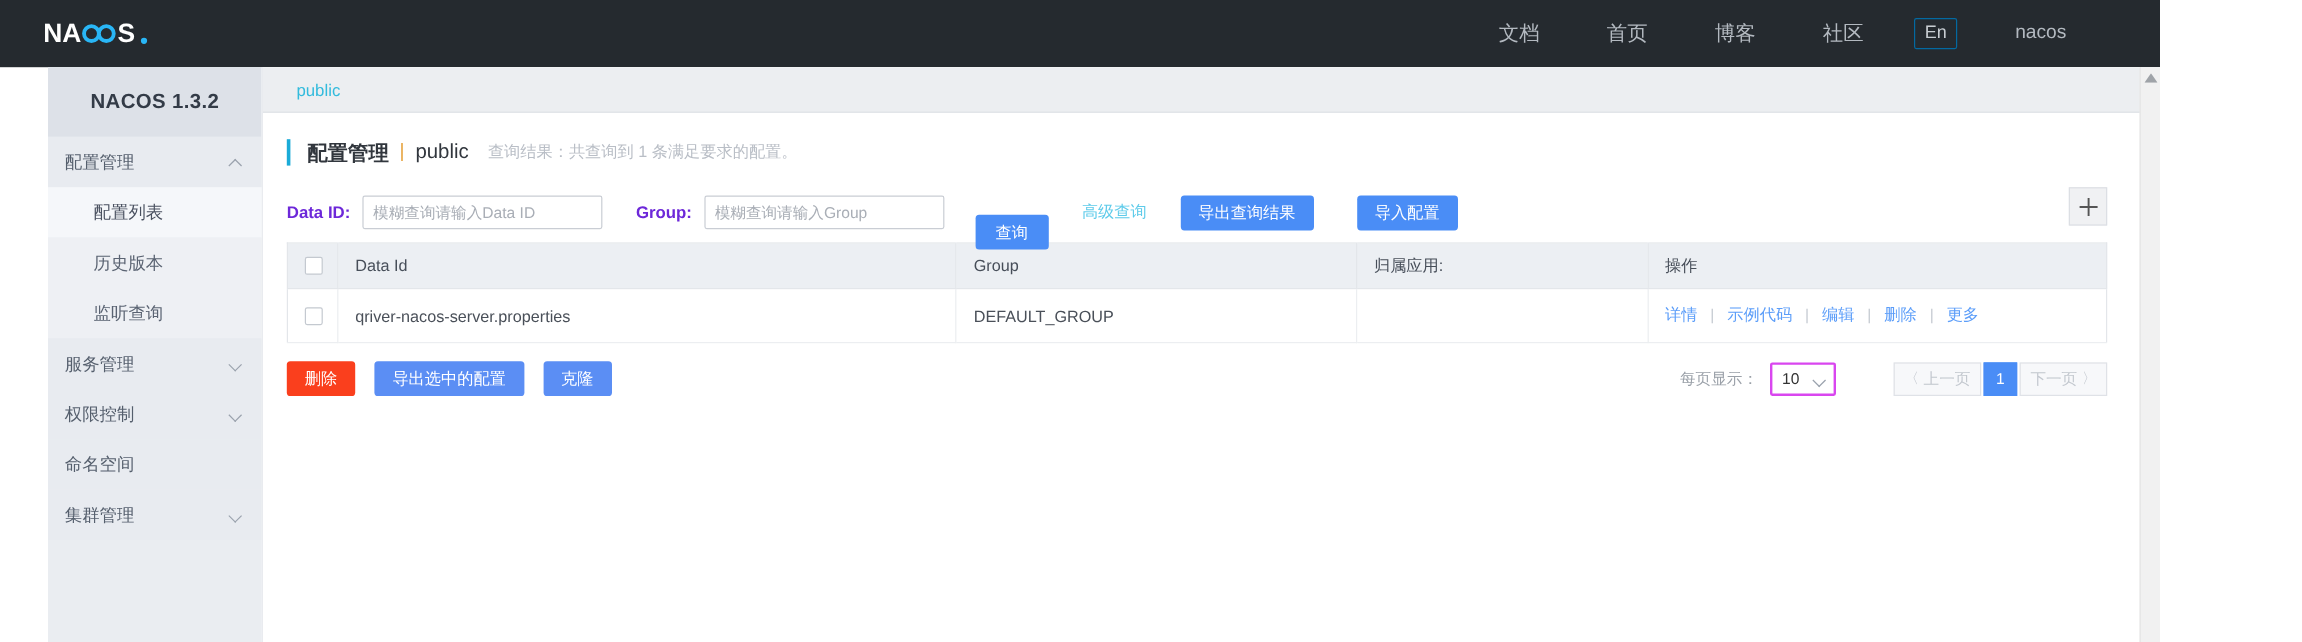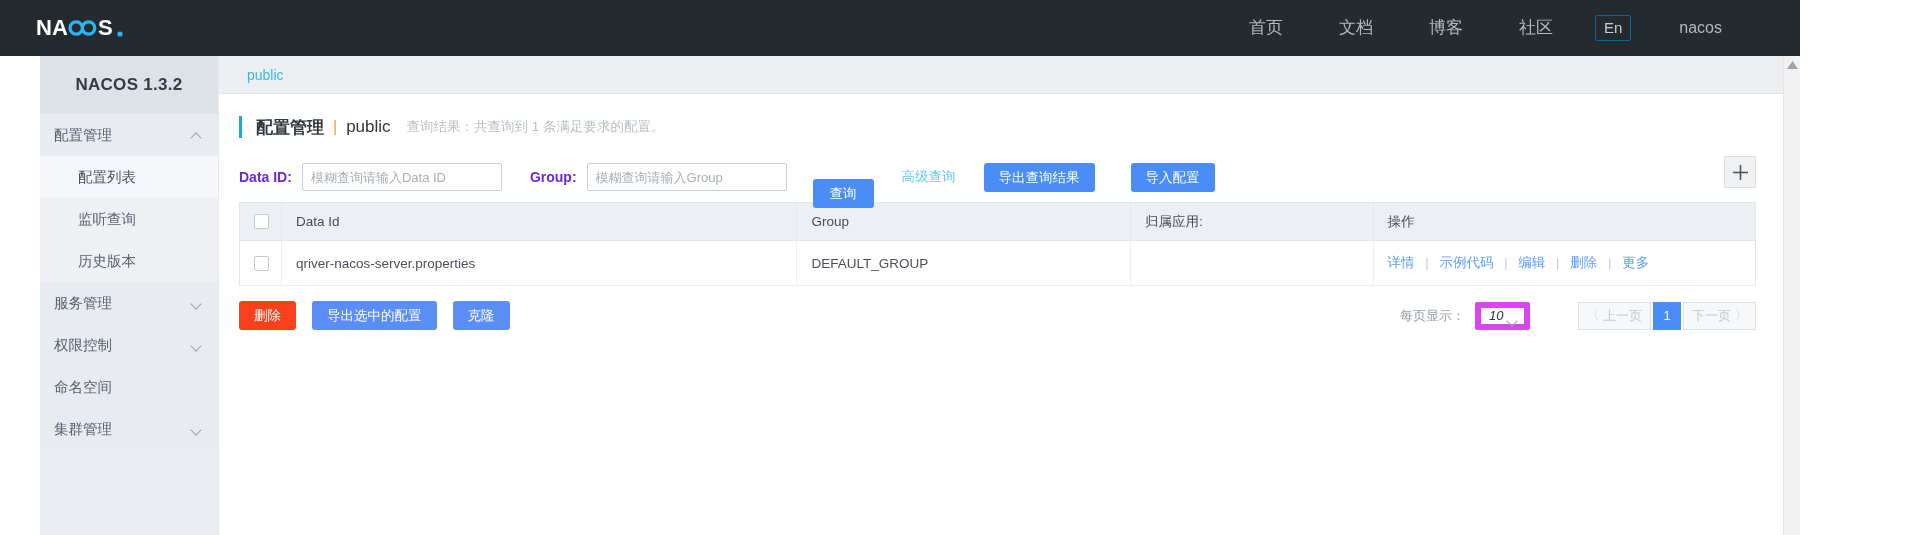--- a/index.html
+++ b/index.html
@@ -148,23 +148,23 @@
     display:flex; align-items:center; padding:15px 44px 0 20px;
     flex:0 0 auto; position:relative;
   }
   .btn-delete { background:#fa3f1d; }
   .btn-exportsel { background:#5b8ef4; margin-left:16px; }
   .btn-clone { background:#5b8ef4; margin-left:16px; }
 
   .pager { margin-left:auto; display:flex; align-items:center; }
   .pager-lbl { font-size:13px; color:#9aa0a8; margin-right:10px; }
   .sel-box {
-    position:relative; width:55px; height:28px; border:6px solid #d946ef;
+    position:relative; width:55px; height:28px; border:2px solid #d946ef;
     border-radius:2px; background:#fff; display:flex; align-items:center;
-    padding:0 8px; font-size:13px; color:#333; cursor:pointer;font-style:italic;
+    padding:0 8px; font-size:13px; color:#333; cursor:pointer;
   }
   .sel-caret {
     position:absolute; right:8px; top:9px; width:8px; height:8px;
     border-right:1.4px solid #9aa2ad; border-bottom:1.4px solid #9aa2ad;
     transform:rotate(45deg);
   }
   .pg-group { display:flex; align-items:center; margin-left:48px; }
   .pg-btn {
     height:28px; min-width:58px; border:1px solid #dfe2e7; background:#f7f8fa;
     color:#c2c7ce; font-size:13px; display:flex; align-items:center;
@@ -197,22 +197,22 @@
       <svg class="logo-svg" width="118" height="26" viewBox="0 0 118 26">
         <text x="0" y="20" font-family="Liberation Sans, sans-serif" font-size="22" font-weight="bold" fill="#ffffff">NA</text>
         <g fill="none" stroke-width="3.2" stroke-linecap="round">
           <path d="M34 13 a6.2 6.2 0 1 1 12.4 0 a6.2 6.2 0 1 0 12.4 0 a6.2 6.2 0 1 0 -12.4 0 a6.2 6.2 0 1 1 -12.4 0 z" stroke="#29b6f6"></path>
         </g>
         <text x="62" y="20" font-family="Liberation Sans, sans-serif" font-size="22" font-weight="bold" fill="#ffffff">S</text>
         <circle cx="84" cy="19" r="2.6" fill="#29b6f6"></circle>
       </svg>
     </div>
     <div class="topnav">
+      <a>文档</a>
       <a>首页</a>
-      <a>文档</a>
       <a>博客</a>
       <a>社区</a>
       <span class="lang-box">En</span>
       <span class="user-name">nacos</span>
     </div>
   </div>
 
   <div class="body-row">
 
     <div class="sidebar">
@@ -221,25 +221,25 @@
       <div class="side-item">
         <span>配置管理</span>
         <span class="caret up"></span>
       </div>
 
       <div class="side-item sub active">
         <span>配置列表</span>
       </div>
 
       <div class="side-item sub">
+        <span>历史版本</span>
+      </div>
+
+      <div class="side-item sub">
         <span>监听查询</span>
-      </div>
-
-      <div class="side-item sub">
-        <span>历史版本</span>
       </div>
 
       <div class="side-item">
         <span>服务管理</span>
         <span class="caret"></span>
       </div>
 
       <div class="side-item">
         <span>权限控制</span>
         <span class="caret"></span>

